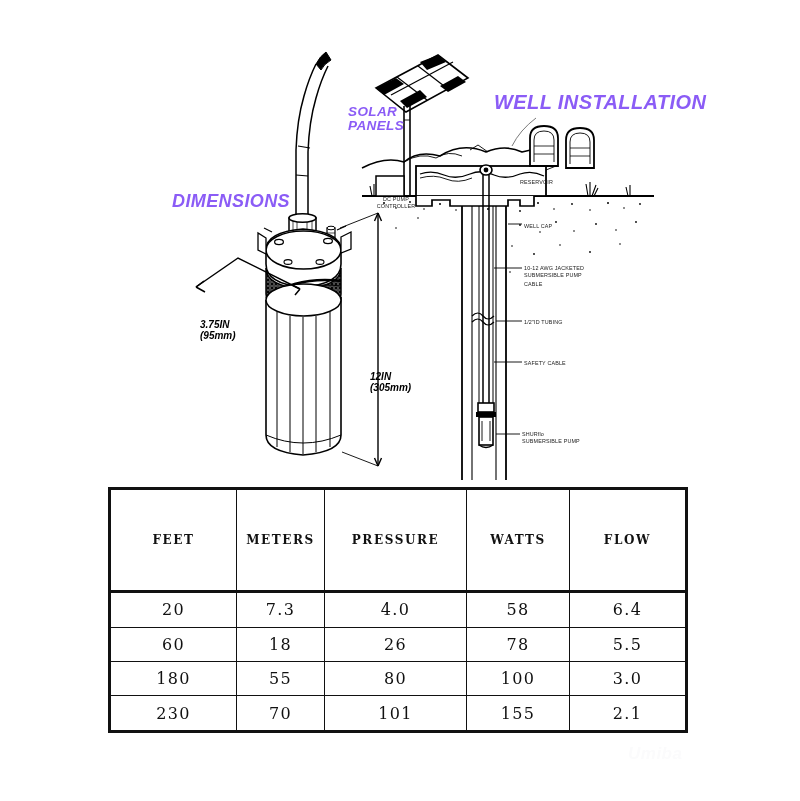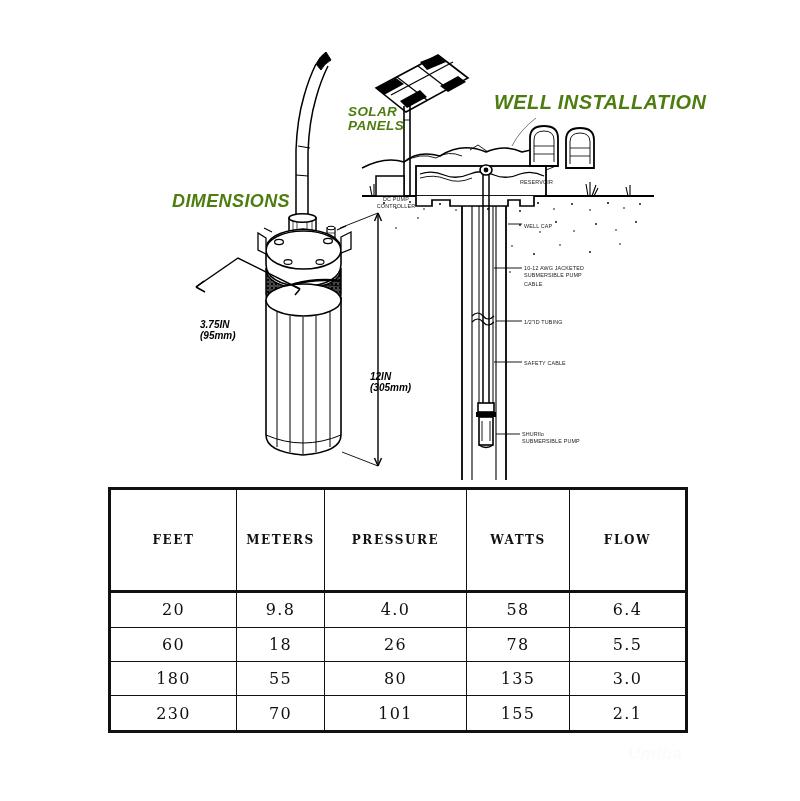--- a/index.html
+++ b/index.html
@@ -22,21 +22,21 @@
     width: 800px;
     height: 801px;
   }
 
   
   .heading {
     position: absolute;
     font-family: "Liberation Sans", sans-serif;
     font-weight: bold;
     font-style: italic;
-    color: #4d7c0f;
+    color: #8b5cf6;
     letter-spacing: 0.4px;
     white-space: pre-line;
     line-height: 1.05;
   }
   #heading-dimensions {
     left: 172px;
     top: 192px;
     font-size: 18px;
   }
   #heading-solar {
@@ -418,37 +418,37 @@
         <th>FEET</th>
         <th>METERS</th>
         <th>PRESSURE</th>
         <th>WATTS</th>
         <th>FLOW</th>
       </tr>
     </thead>
     <tbody>
       <tr>
         <td>20</td>
-        <td>9.8</td>
+        <td>7.3</td>
         <td>4.0</td>
         <td>58</td>
         <td>6.4</td>
       </tr>
       <tr>
         <td>60</td>
         <td>18</td>
         <td>26</td>
         <td>78</td>
         <td>5.5</td>
       </tr>
       <tr>
         <td>180</td>
         <td>55</td>
         <td>80</td>
-        <td>135</td>
+        <td>100</td>
         <td>3.0</td>
       </tr>
       <tr>
         <td>230</td>
         <td>70</td>
         <td>101</td>
         <td>155</td>
         <td>2.1</td>
       </tr>
     </tbody>

